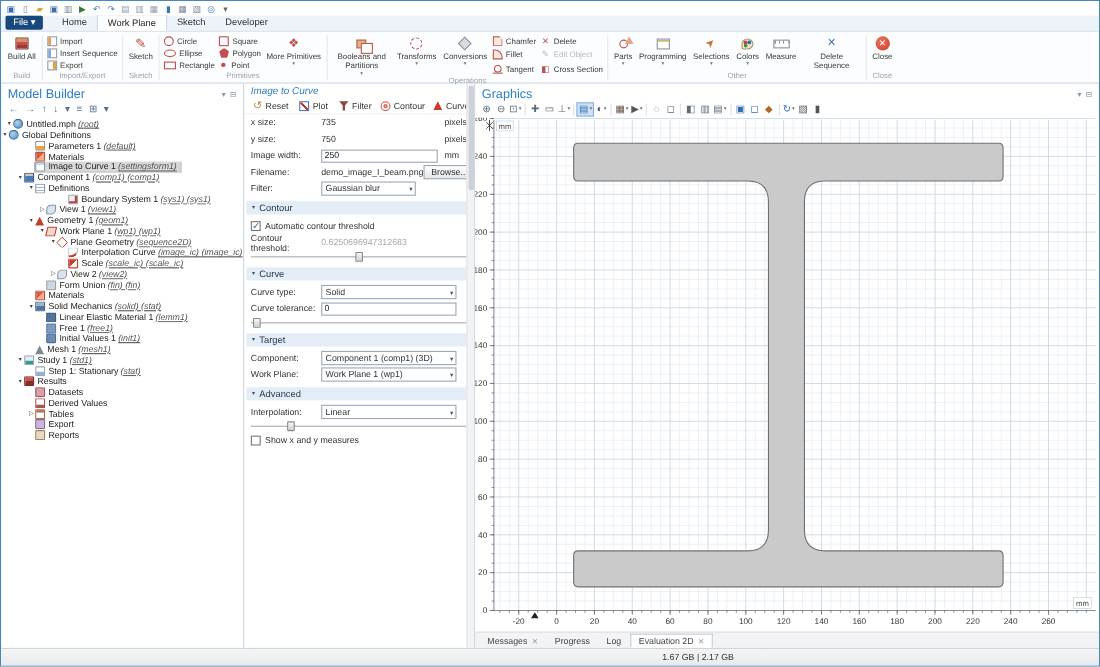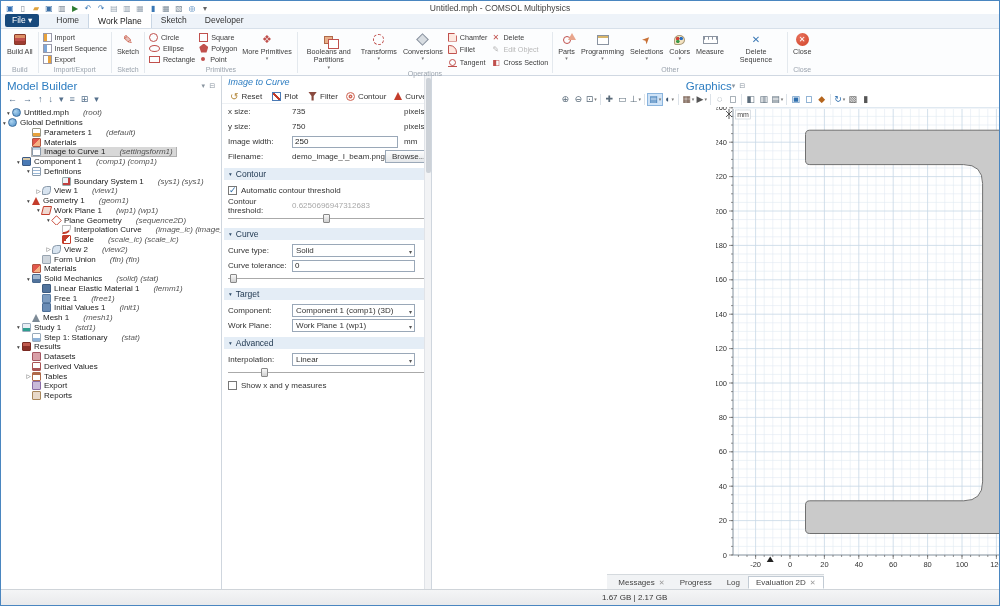--- a/index.html
+++ b/index.html
@@ -77,21 +77,21 @@
   #mb{width:221px;flex:none;border-right:1px solid #cfd6de;display:flex;flex-direction:column;overflow:hidden;}
   #mbtoolbar{height:13px;flex:none;display:flex;gap:6px;padding:1px 7px 0;align-items:center;color:#55708c;font-size:9px;}
   #mbtoolbar span{cursor:default;}
   #tree{flex:1;padding-top:3px;overflow:hidden;font-size:8px;}
   .trow{display:flex;align-items:center;height:9.75px;white-space:nowrap;overflow:hidden;}
   .tarrow{width:7px;flex:none;font-size:5.5px;color:#444;text-align:center;}
   .tsel{display:flex;align-items:center;padding:0 3px 0 0;}
   .tsel.on{background:#d8d8d8;outline:1px solid #b0b0b0;}
   .ti{width:9px;height:9px;margin:0 3px 0 0;flex:none;border-radius:1px;}
   .tlabel{color:#222;}
-  .ttag{color:#555;font-style:italic;margin-left:14px;}
+  .ttag{color:#555;font-style:italic;margin-left:2px;text-decoration:underline;}
   .ti-root,.ti-globe{background:radial-gradient(circle at 35% 35%,#aed4ef,#4d8fc9);border-radius:50%;border:1px solid #3a6d9e;}
   .ti-param{background:linear-gradient(180deg,#fff 55%,#e8a23c 55%);border:1px solid #998;}
   .ti-materials{background:linear-gradient(135deg,#e2574c 50%,#f4b183 50%);border:1px solid #b05540;}
   .ti-form{background:#fff;border:1px solid #8a9aaa;box-shadow:inset 0 2px 0 #c8d8e8;}
   .ti-component{background:linear-gradient(180deg,#d9c9a8 35%,#4a7ab5 35%);border:1px solid #3a5a85;}
   .ti-definitions{background:repeating-linear-gradient(180deg,#fff 0 2px,#9ab8d8 2px 3px);border:1px solid #8a9aaa;}
   .ti-bsys{background:#eef2f6;border:1px solid #9aa;box-shadow:inset -2px -2px 0 #c04040;}
   .ti-view{background:#d8e4f0;border:1px solid #8a9aaa;border-radius:50% 0 50% 0;}
   .ti-geometry{width:0;height:0;border-left:4.5px solid transparent;border-right:4.5px solid transparent;border-bottom:8px solid #c43d2b;background:none;border-radius:0;}
   .ti-workplane{background:#f0d8d0;border:1px solid #c43d2b;transform:skewX(-14deg);}
@@ -138,21 +138,21 @@
   .sbtn{height:13px;border:1px solid #9aa8b8;background:linear-gradient(#fdfdfd,#e4e7ea);font-size:8px;padding:0 6px;margin-left:auto;display:flex;align-items:center;}
   .cb{width:9px;height:9px;border:1px solid #777;background:#fff;display:inline-block;position:relative;margin-right:4px;flex:none;}
   .cb.checked::after{content:"✓";position:absolute;font-size:9px;color:#2d6da8;top:-2px;left:0px;}
   .disabledtxt{color:#a8a8a8;}
   .slider{position:relative;height:11px;margin:0 6px;}
   .slider::before{content:'';position:absolute;left:0;right:0;top:5px;height:1px;background:#aaa;}
   .thumb{position:absolute;top:1px;width:7px;height:9px;background:linear-gradient(#f8f8f8,#d0d0d0);border:1px solid #888;border-radius:1px;}
   #sscroll{position:absolute;right:0;top:0;bottom:0;width:7px;background:#f2f3f5;border-left:1px solid #e0e3e8;}
   #sscroll .sthumb{position:absolute;top:2px;left:1px;width:5px;height:95px;background:#cdd2d8;border-radius:2px;}
   
-  #graphics{flex:1;display:flex;flex-direction:column;min-width:0;align-items:center;}
+  #graphics{flex:1;display:flex;flex-direction:column;min-width:0;}
   #gtoolbar{height:15px;flex:none;display:flex;align-items:center;padding:0 4px;font-size:9px;color:#5a6b7a;}
   .gi{min-width:13px;height:13px;line-height:13px;text-align:center;display:flex;align-items:center;justify-content:center;gap:1px;padding:0 1px;}
   .gi .c{font-size:5px;color:#777;}
   .gi.active{background:#cfe3f7;border:1px solid #8ab4dd;}
   .gsep{width:1px;height:11px;background:#dce2e8;margin:0 2px;}
   #gplotwrap{flex:1;position:relative;background:#fff;min-height:0;}
   #gplot{position:absolute;left:0;top:0;}
   
   #gtabs{height:15px;flex:none;background:#f1f3f5;border-top:1px solid #d5dade;display:flex;align-items:flex-end;padding-left:4px;gap:1px;}
   .gtab{font-size:8px;color:#444;padding:0 7px;height:13px;display:flex;align-items:center;gap:4px;}
@@ -179,21 +179,20 @@
         <span class="qi" style="color: rgb(58, 120, 181);">↷</span>
         <span class="qi" style="color: rgb(147, 161, 175);">▤</span>
         <span class="qi" style="color: rgb(147, 161, 175);">▥</span>
         <span class="qi" style="color: rgb(147, 161, 175);">▦</span>
         <span class="qi" style="color: rgb(58, 120, 181);">▮</span>
         <span class="qi" style="color: rgb(122, 138, 152);">▦</span>
         <span class="qi" style="color: rgb(122, 138, 152);">▧</span>
         <span class="qi" style="color: rgb(58, 120, 181);">◎</span>
         <span class="qi" style="color: rgb(102, 102, 102);">▾</span>
       </div>
-    <div id="wtitle">Untitled.mph - COMSOL Multiphysics</div>
   </div>
 
   <div id="tabrow">
     <div id="filebtn">File ▾</div>
     <div class="rtab">Home</div>
     <div class="rtab active">Work Plane</div>
     <div class="rtab">Sketch</div>
     <div class="rtab">Developer</div>
   </div>
 
@@ -690,20 +689,24 @@
       </div>
       <div class="srow">
         <span class="slabel">Image width:</span>
         <input class="sinput" value="250" style="">
         <span class="sunit">mm</span>
       </div>
       <div class="srow">
         <span class="slabel">Filename:</span>
         <span>demo_image_I_beam.png</span>
         <span class="sbtn">Browse...</span>
+      </div>
+      <div class="srow">
+        <span class="slabel">Filter:</span>
+        <span class="dd w86">Gaussian blur</span>
       </div>
 
       <div class="ssec">
           <span class="arr">▾</span>
           <span>Contour</span>
         </div>
       <div class="srow">
         <span class="cb checked"></span>
         <span>Automatic contour threshold</span>
       </div>

